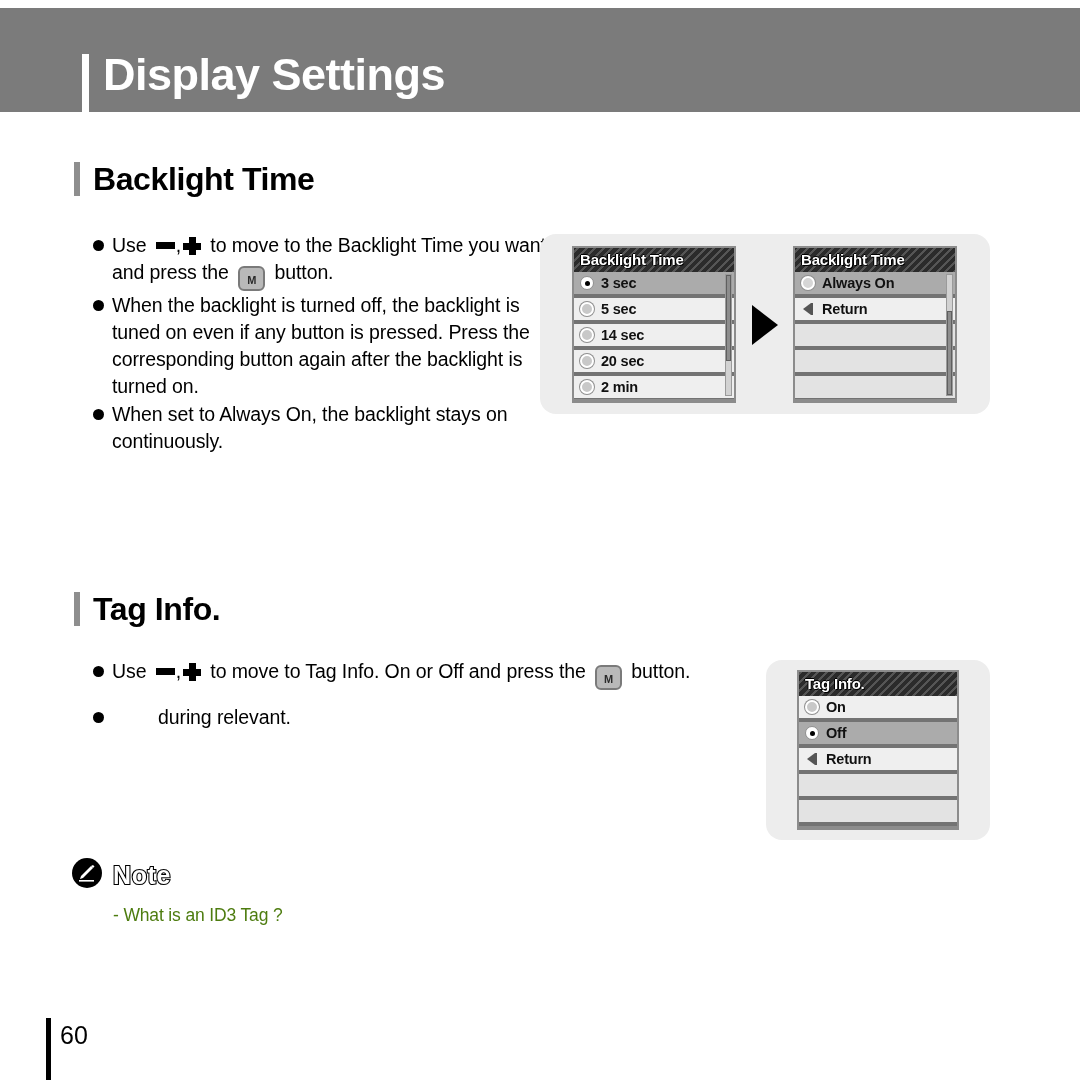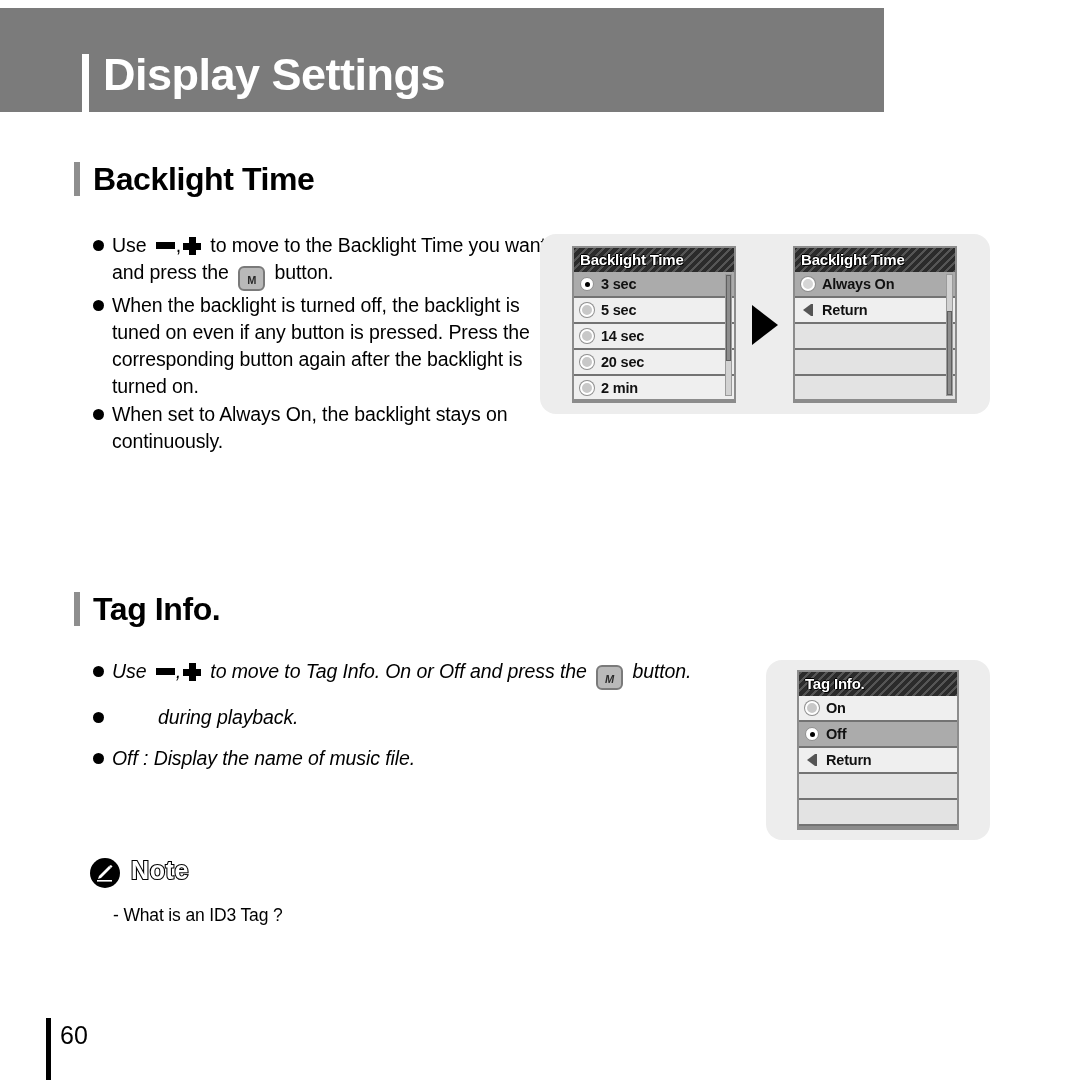--- a/index.html
+++ b/index.html
@@ -14,21 +14,21 @@
     position: relative;
     overflow: hidden;
     color: #000;
   }
 
   
   .header-band {
     position: absolute;
     left: 0;
     top: 8px;
-    width: 884px;
+    width: 1080px;
     height: 104px;
     background: #7b7b7b;
   }
   .header-accent {
     position: absolute;
     left: 82px;
     top: 46px;
     width: 7px;
     height: 62px;
     background: #ffffff;
@@ -87,21 +87,21 @@
     line-height: 27px;
     color: #000;
     letter-spacing: -0.1px;
   }
 
   #bullets-backlight { left: 93px; top: 232px; width: 460px; }
   #bullets-backlight .bullet-item { margin-bottom: 1px; }
   #bullets-backlight .bullet-dot { margin-top: 8px; }
 
   #bullets-taginfo { left: 93px; top: 658px; width: 700px; }
-  #bullets-taginfo .bullet-item { margin-bottom: 14px; font-style: italic; }
+  #bullets-taginfo .bullet-item { margin-bottom: 14px; }
   #bullets-taginfo .bullet-dot { margin-top: 8px; }
   #bullets-taginfo .sub-indent { display: block; padding-left: 46px; }
 
   
   .icon-minus {
     display: inline-block;
     width: 19px;
     height: 7px;
     background: #000;
     vertical-align: 3px;
@@ -187,21 +187,21 @@
     text-shadow: 1px 1px 0 #000, -1px 0 0 #000, 0 -1px 0 #000;
     white-space: nowrap;
   }
   .lcd-rows {
     position: relative;
   }
   .lcd-row {
     position: relative;
     height: 26px;
     background: #efefef;
-    border-bottom: 2px solid #737373;
+    border-bottom: 4px solid #737373;
     display: flex;
     align-items: center;
     box-sizing: border-box;
   }
   .lcd-row.selected { background: #ababab; }
   .lcd-row.empty { background: #e3e3e3; }
   .lcd-row-label {
     font-size: 14.5px;
     font-weight: bold;
     color: #111;
@@ -301,24 +301,24 @@
     width: 0;
     height: 0;
     border-top: 20px solid transparent;
     border-bottom: 20px solid transparent;
     border-left: 26px solid #000;
   }
 
   
   .note-head {
     position: absolute;
-    left: 90px;
+    left: 72px;
     top: 858px;
     display: flex;
-    align-items: flex-start;
+    align-items: flex-end;
   }
   .note-icon {
     width: 30px;
     height: 30px;
     border-radius: 50%;
     background: #000;
     position: relative;
     margin-right: 11px;
   }
   .note-icon svg { position: absolute; left: 5px; top: 5px; }
@@ -331,21 +331,21 @@
     -webkit-text-stroke: 2.2px #000;
     paint-order: stroke fill;
   }
   .note-body {
     position: absolute;
     left: 113px;
     top: 903px;
     width: 830px;
     font-size: 17.5px;
     line-height: 25px;
-    color: #000000;
+    color: #4d7c0f;
     letter-spacing: -0.15px;
   }
   .note-body .l2 { display: block; padding-left: 11px; }
 
   
   .footer-bar {
     position: absolute;
     left: 46px;
     top: 1018px;
     width: 5px;
@@ -458,27 +458,23 @@
 
 <div class="bullet-list" id="bullets-taginfo">
 
   <div class="bullet-item">
     <span class="bullet-dot"></span>
     <span class="bullet-text"><span>Use </span><span class="icon-minus"></span>,<span class="icon-plus"></span><span> to move to Tag Info. On or Off and press the </span><span class="icon-m-button">M</span><span> button.</span></span>
   </div>
 
   <div class="bullet-item">
     <span class="bullet-dot"></span>
-    <span class="bullet-text"><span class="sub-indent">during playback.</span></span>
-  </div>
-
-  <div class="bullet-item">
-    <span class="bullet-dot"></span>
-    <span class="bullet-text">Off : Display the name of music file.</span>
-  </div>
+    <span class="bullet-text"><span class="sub-indent">during relevant.</span></span>
+  </div>
+
 
 </div>
 
 <div class="lcd-tray" id="tray-taginfo"></div>
 
 <div class="lcd" id="lcd-taginfo">
   <div class="lcd-titlebar">
     <span class="lcd-title">Tag Info.</span>
   </div>
   <div class="lcd-rows">

